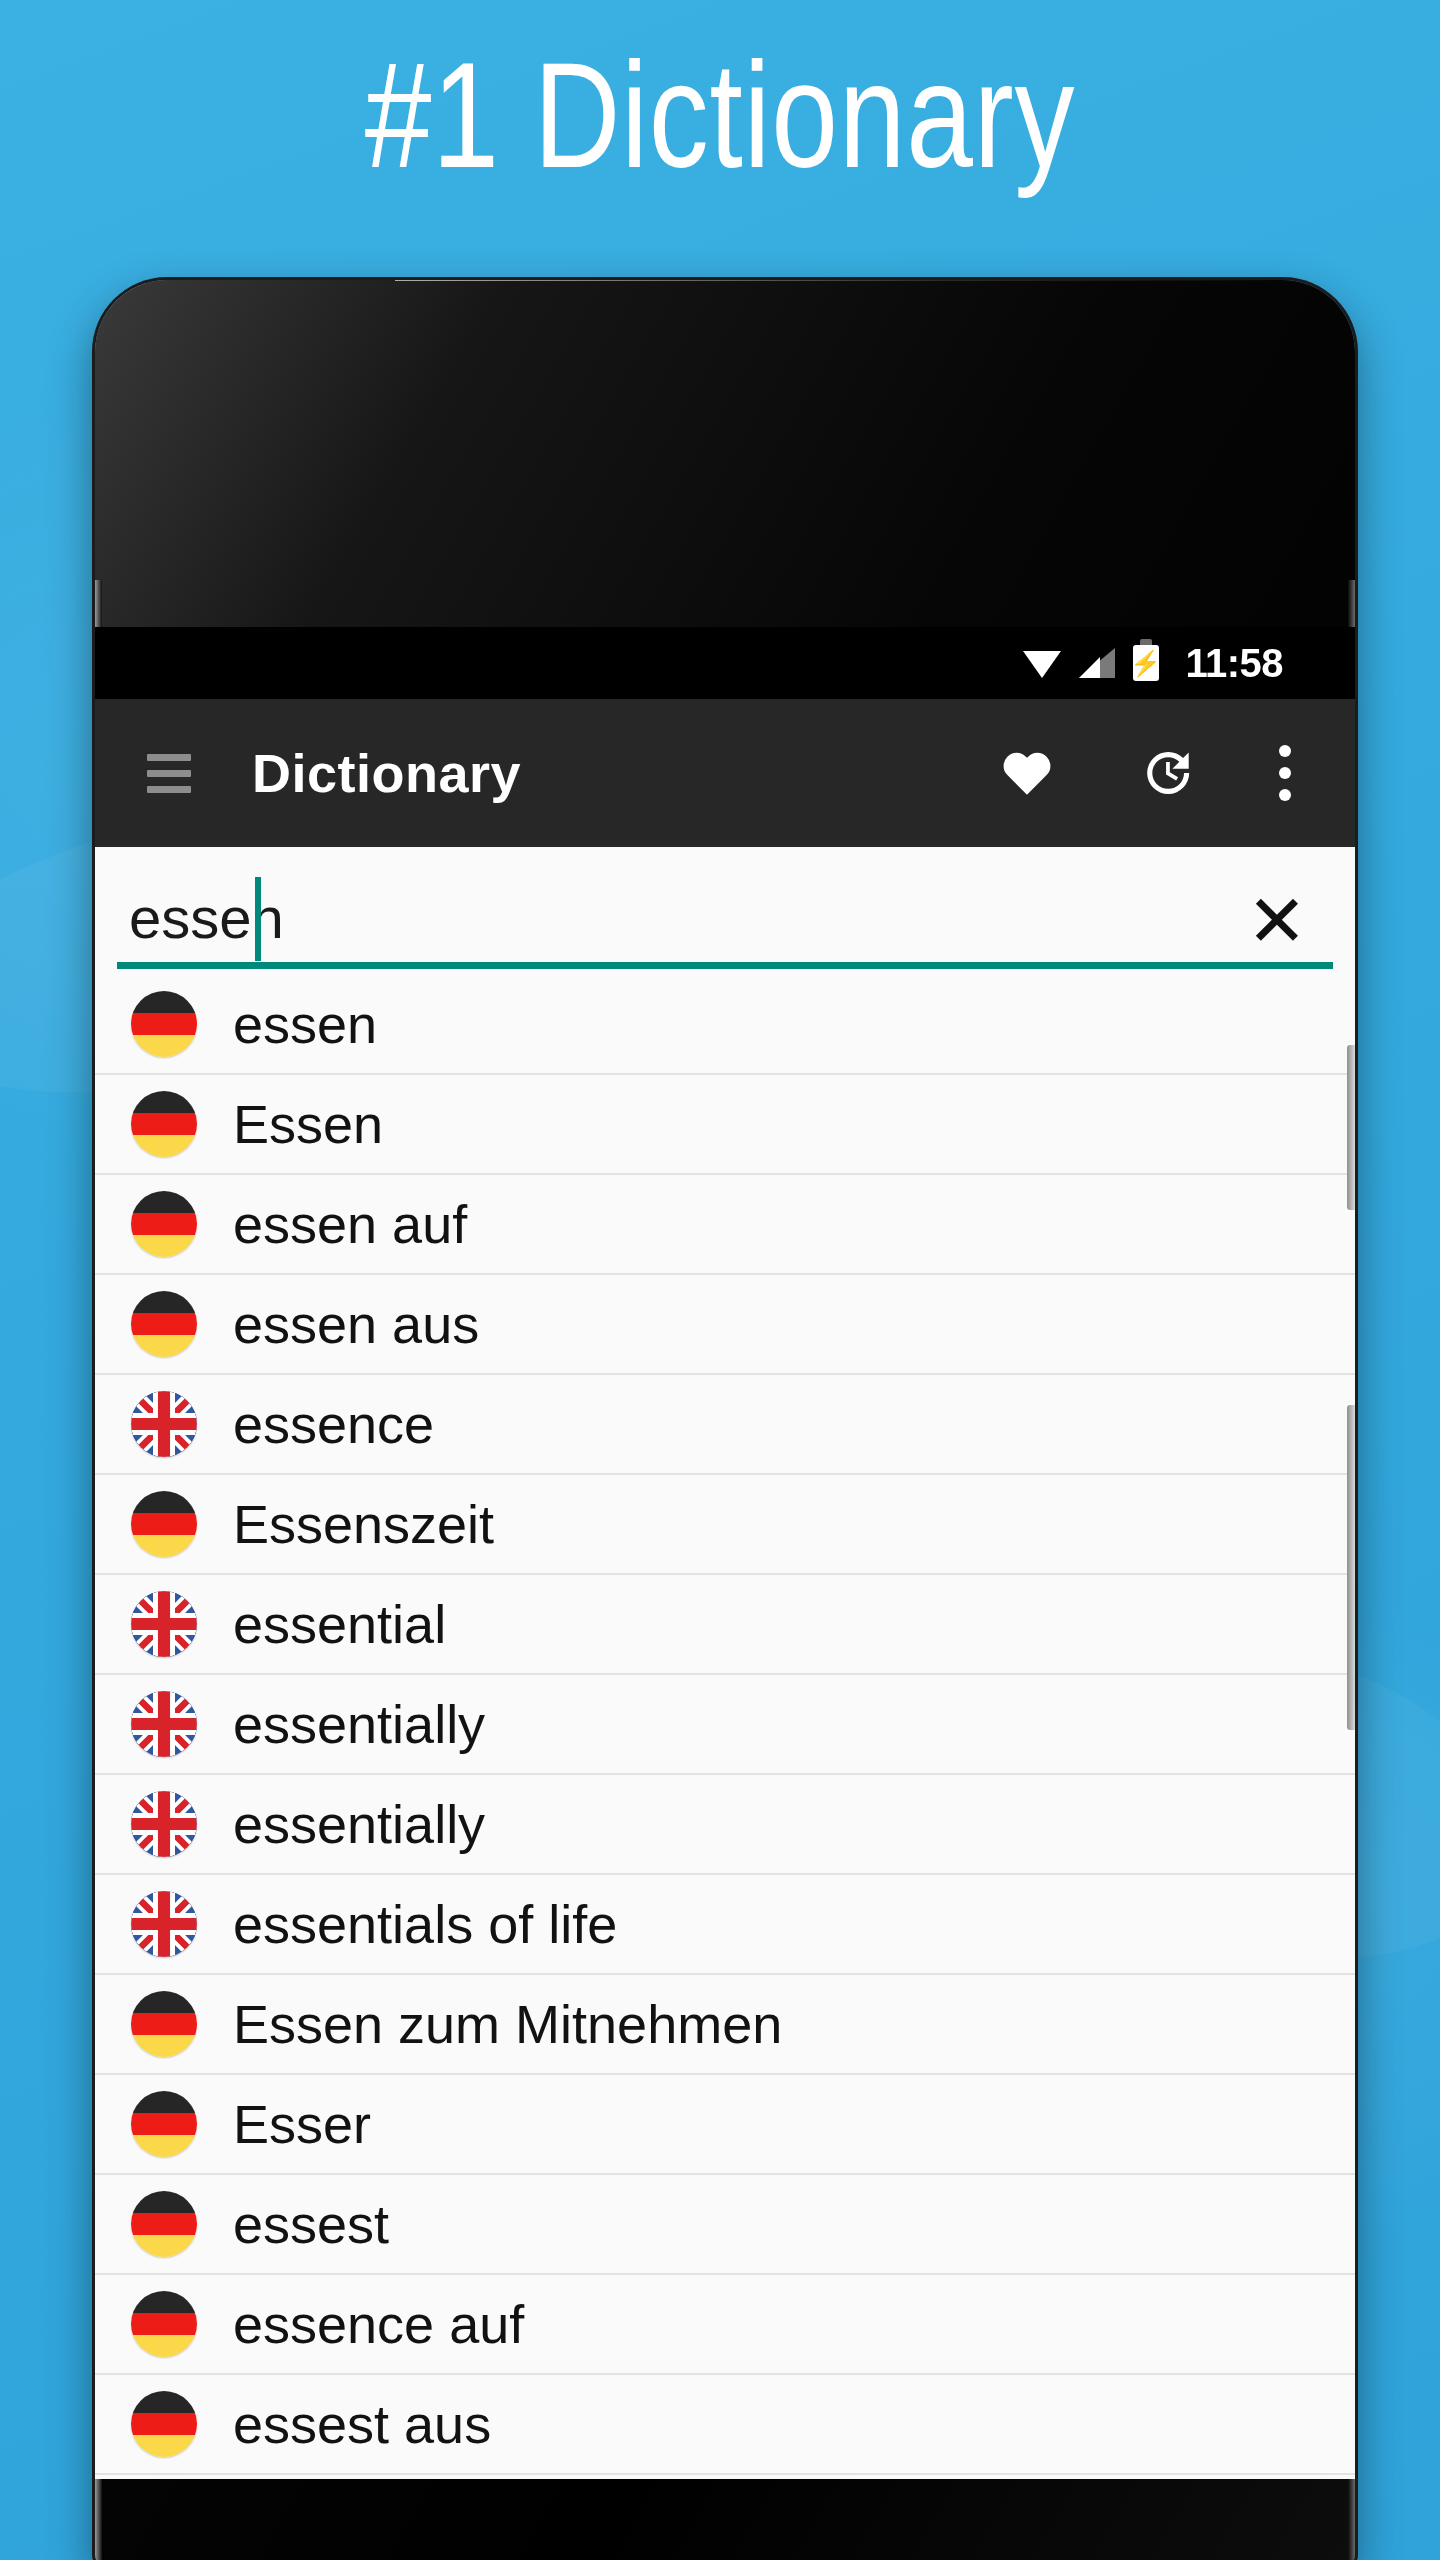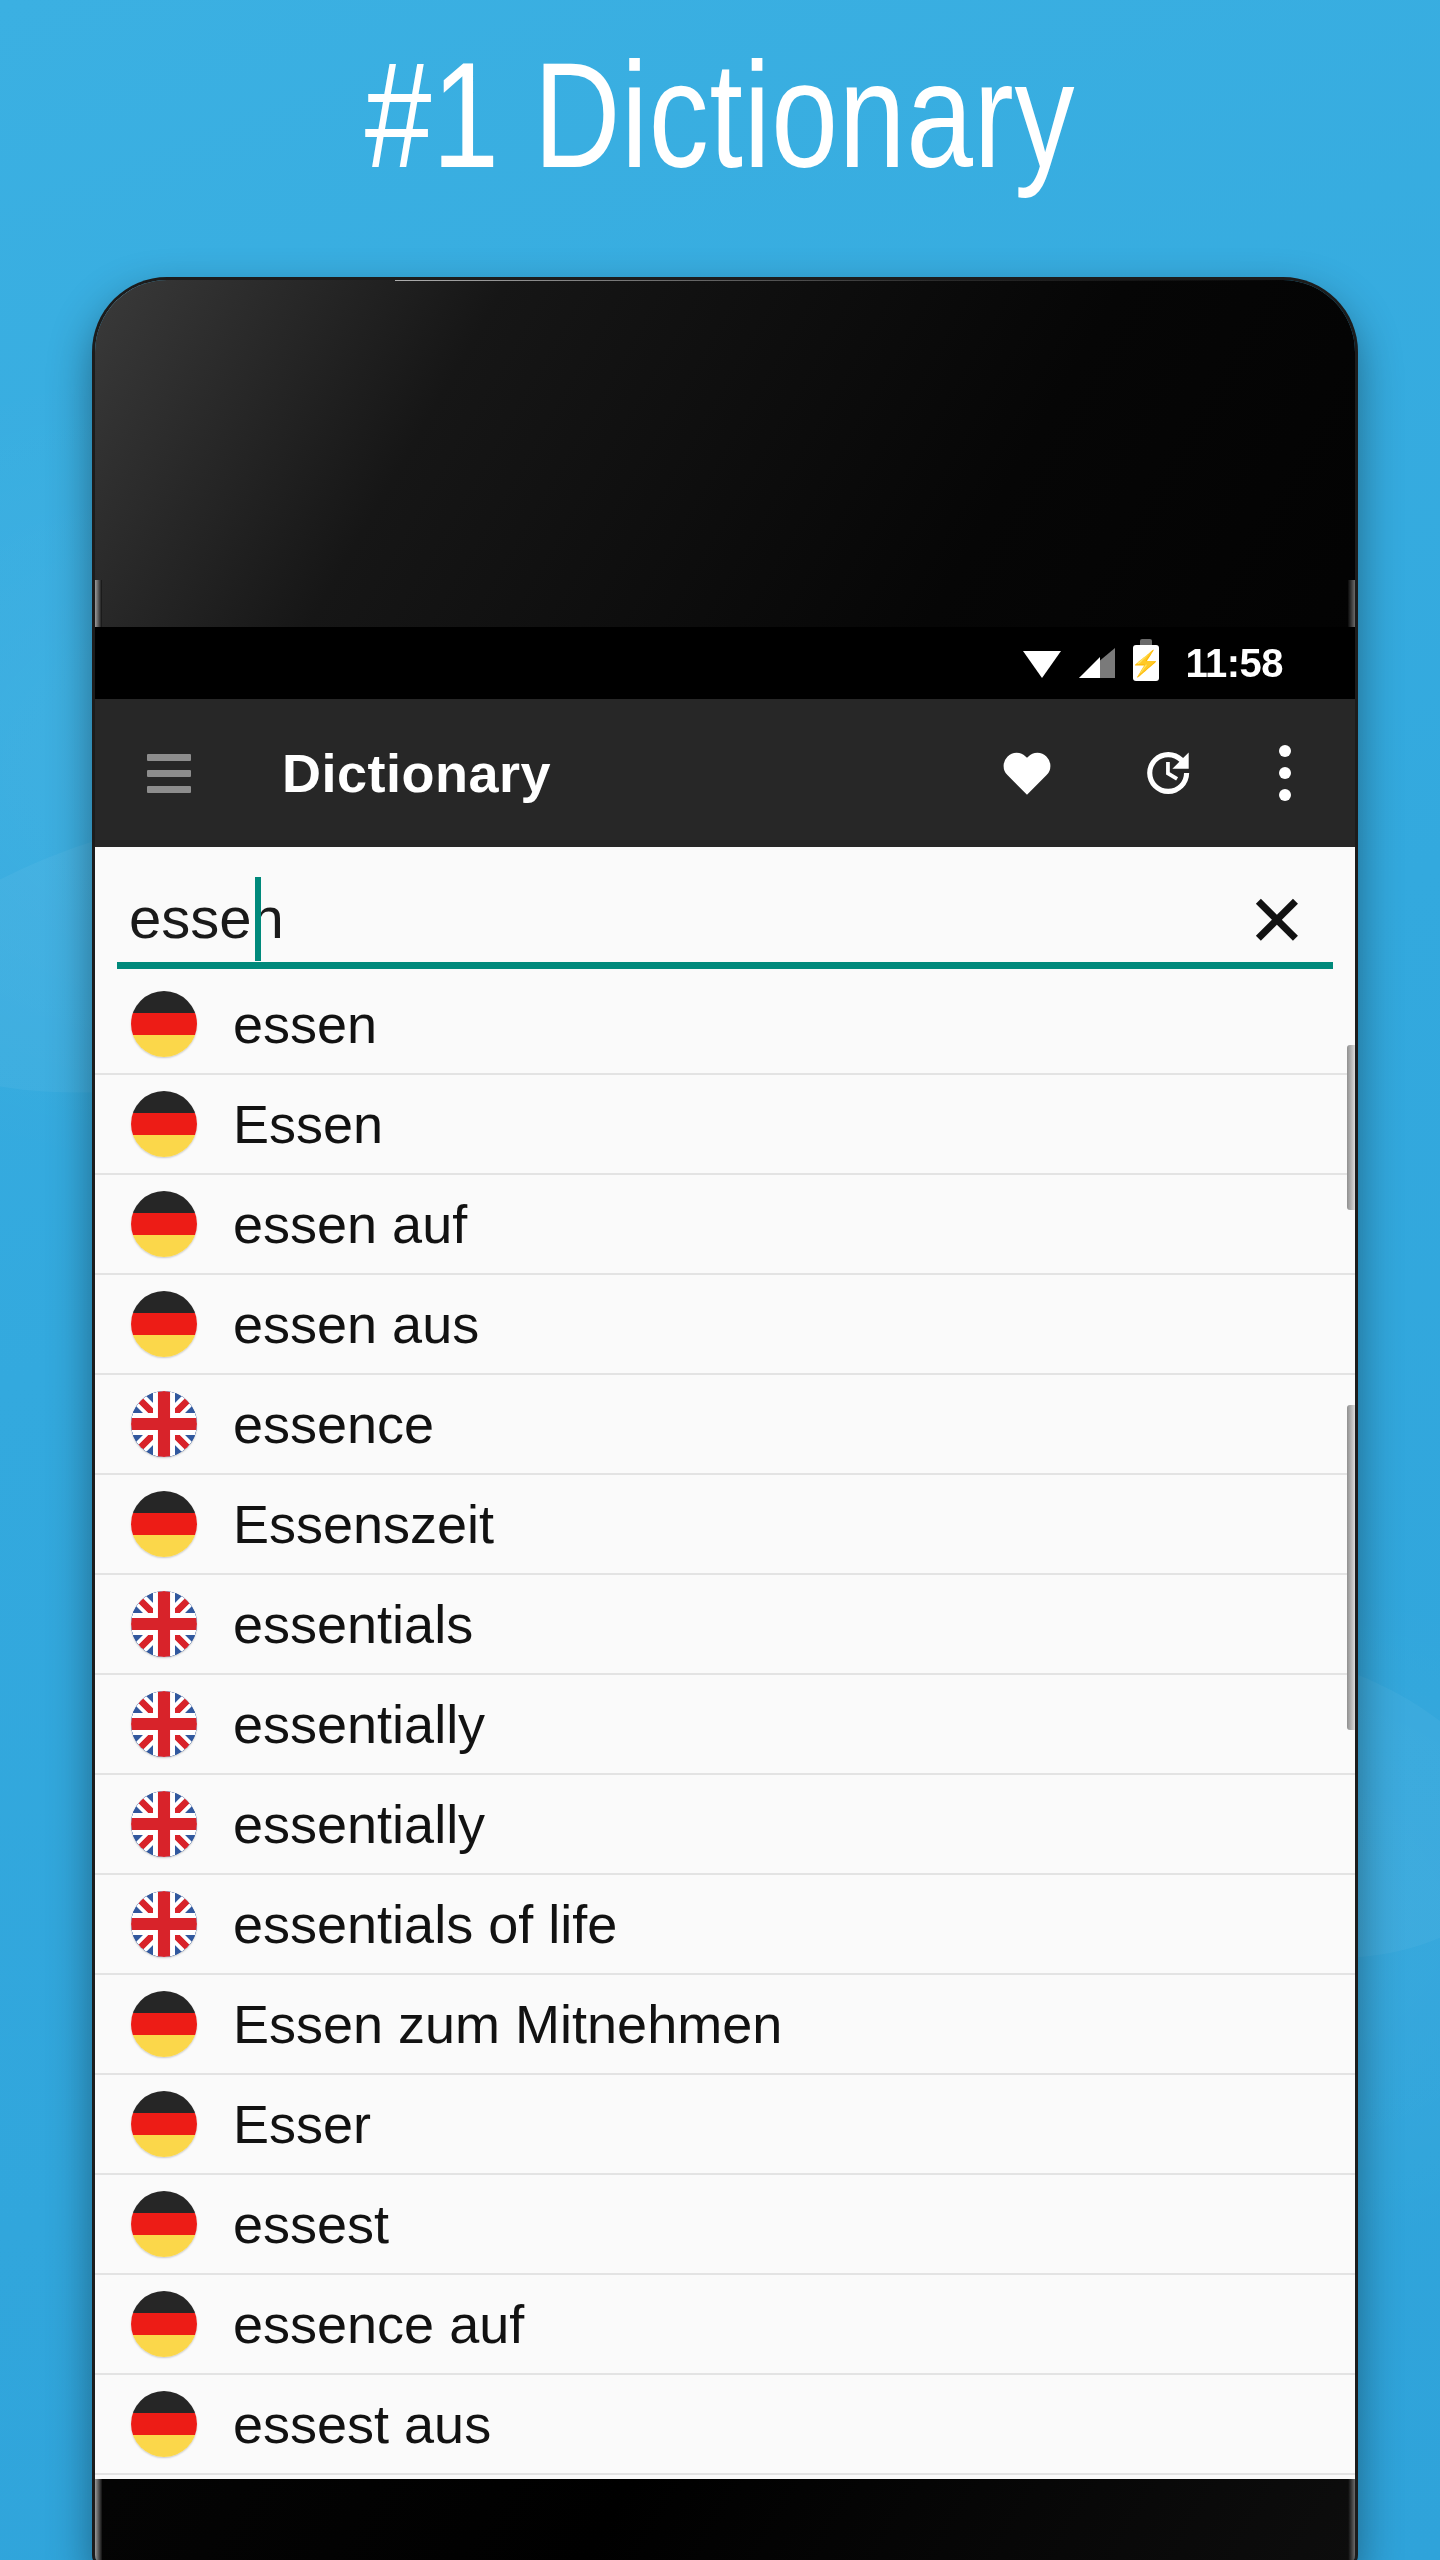--- a/index.html
+++ b/index.html
@@ -170,21 +170,21 @@
   .appbar{
     position:absolute; left:0; top:72px; width:1260px; height:148px;
     background:#272727;
     display:flex; align-items:center;
   }
   .hamburger{
     width:44px; margin-left:52px; display:flex; flex-direction:column; gap:9px;
   }
   .hamburger i{ display:block; height:7px; background:#8d8d8d; border-radius:1px; }
   .appbar-title{
-    color:#fff; font-size:54px; font-weight:700; margin-left:91px; letter-spacing:.5px;
+    color:#fff; font-size:54px; font-weight:700; margin-left:61px; letter-spacing:.5px;
   }
   .appbar-actions{
     margin-left:auto; display:flex; align-items:center; gap:84px; padding-right:64px;
   }
   .ic-heart{
     width:56px; height:56px; position:relative; display:block;
   }
   .ic-heart svg, .ic-history svg{ display:block; }
   .ic-more{
     width:12px; display:flex; flex-direction:column; gap:10px; align-items:center;
@@ -358,21 +358,21 @@
                     </defs>
   <g clip-path="url(#cc)">
     <rect width="60" height="60" fill="#31589E"></rect>
     <path d="M0 0 60 60M60 0 0 60" stroke="#ffffff" stroke-width="13"></path>
     <path d="M0 0 60 60M60 0 0 60" stroke="#D8232A" stroke-width="6"></path>
     <path d="M30 0v60M0 30h60" stroke="#ffffff" stroke-width="20"></path>
     <path d="M30 0v60M0 30h60" stroke="#D8232A" stroke-width="11"></path>
   </g>
 </svg>
                 </span>
-                <span class="label">essentials</span>
+                <span class="label">essential</span>
               </div>
               <div class="row">
                 <span class="flag gb">
 <svg viewBox="0 0 60 60" aria-hidden="true">
   <defs>
                       <clipPath id="cc">
                         <circle cx="30" cy="30" r="30"></circle>
                       </clipPath>
                     </defs>
   <g clip-path="url(#cc)">

